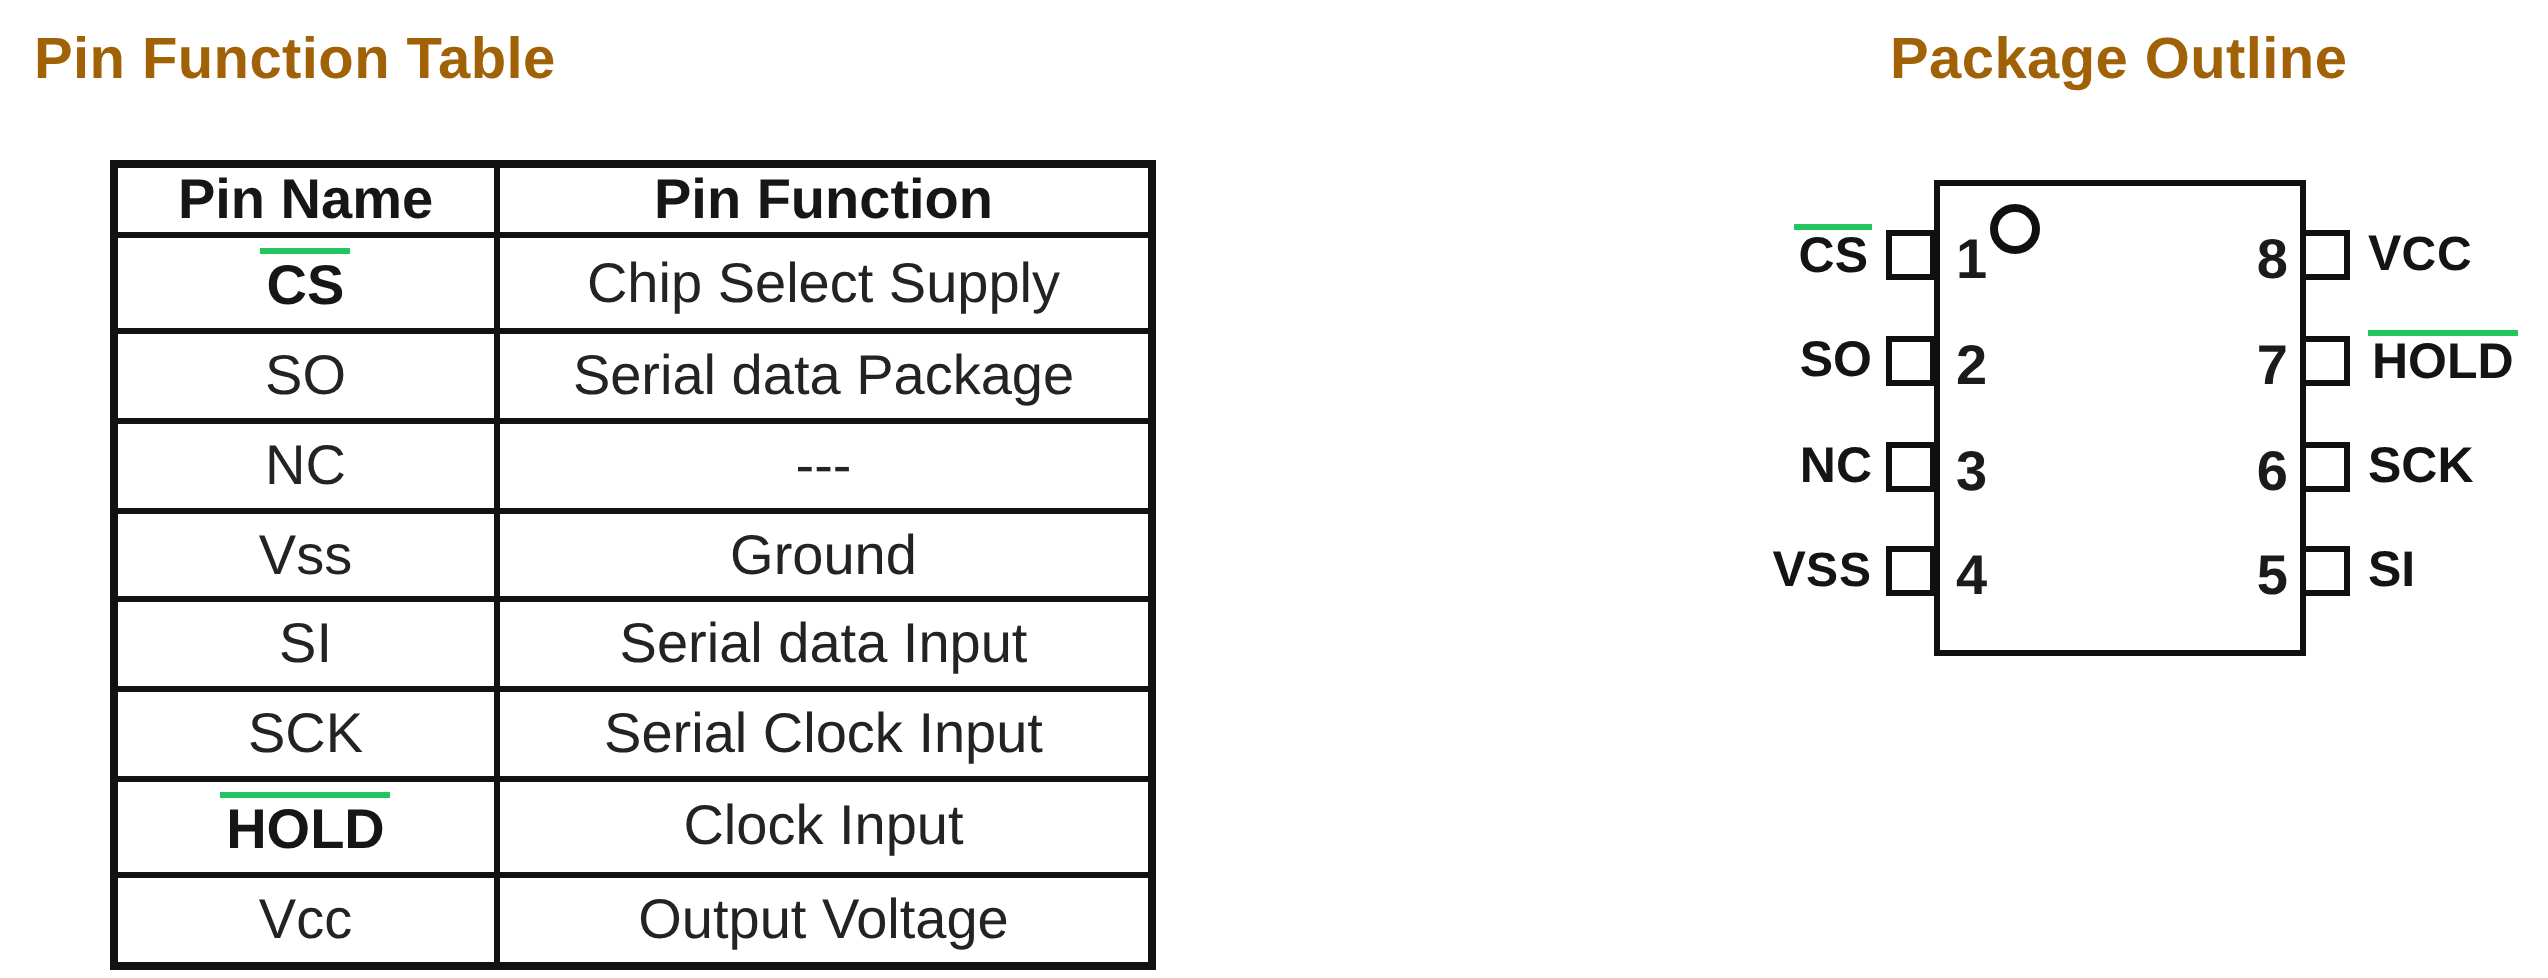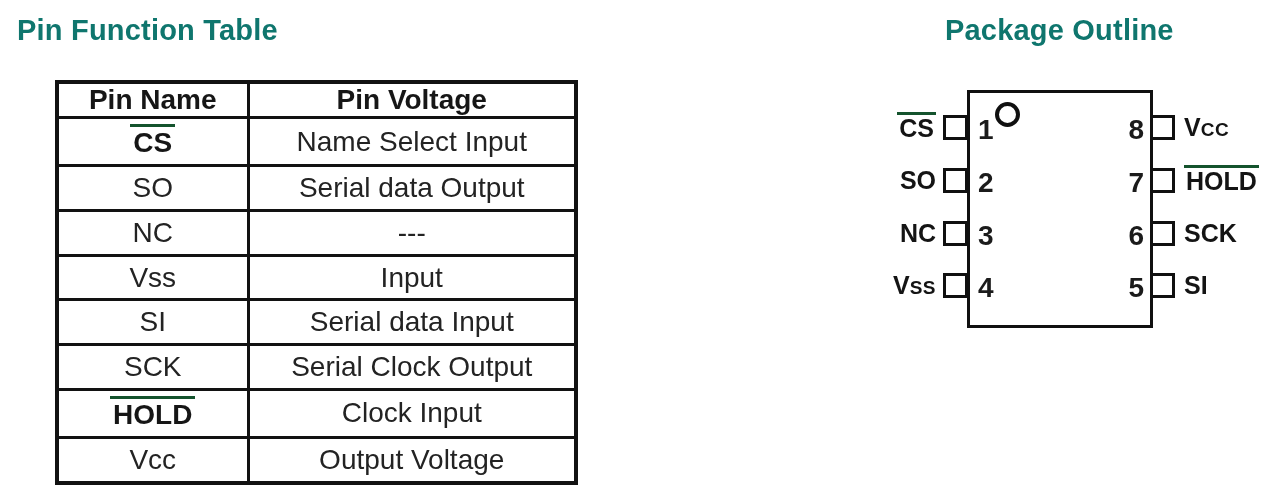--- a/index.html
+++ b/index.html
@@ -9,21 +9,21 @@
     height: 489px;
     background: #ffffff;
     font-family: "Liberation Sans", "DejaVu Sans", sans-serif;
     color: #1b1b1b;
     overflow: hidden;
   }
   .fig-title {
     position: absolute;
     font-size: 29px;
     font-weight: bold;
-    color: #0f766e;
+    color: #a16207;
     letter-spacing: 0.2px;
     white-space: nowrap;
   }
   #left-title  { left: 17px;  top: 14px; }
   #right-title { left: 945px; top: 14px; }
 
   
   #pintable {
     position: absolute;
     left: 55px; top: 80px;
@@ -39,21 +39,21 @@
     vertical-align: middle;
     padding: 0;
     font-size: 28px;
     color: #232323;
     overflow: hidden;
   }
   #pintable th { font-weight: bold; color: #161616; }
   .bold { font-weight: bold; color: #161616; }
   .ovl {
     display: inline-block;
-    border-top: 3px solid #14532d;
+    border-top: 3px solid #22c55e;
     padding: 1px 3px 0 3px;
     line-height: 1.05;
   }
 
   
   #pkg { position: absolute; inset: 0; }
   .pkg-body {
     position: absolute;
     left: 967px; top: 90px;
     width: 186px; height: 238px;
@@ -88,69 +88,69 @@
   }
   .pin-label {
     position: absolute;
     font-size: 25px;
     font-weight: bold;
     line-height: 31px;
     color: #141414;
     white-space: nowrap;
   }
   .pin-label .ovl { border-top-width: 3px; padding: 0 2px; }
-  .sc { font-size: 19px; letter-spacing: 0.5px; }
+  .sc { font-size: 24px; letter-spacing: 0.5px; }
 </style>
 </head>
 <body>
 
 <div id="canvas">
 
   <div class="fig-title" id="left-title">Pin Function Table</div>
 
   <table id="pintable">
     <colgroup>
       <col style="width:191px">
       <col style="width:328px">
     </colgroup>
     <thead>
       <tr>
         <th>Pin Name</th>
-        <th>Pin Voltage</th>
+        <th>Pin Function</th>
       </tr>
     </thead>
     <tbody id="table-body">
   <tr>
     <td><span class="nm ovl bold">CS</span></td>
-    <td class="fn">Name Select Input</td>
+    <td class="fn">Chip Select Supply</td>
   </tr>
 
   <tr>
     <td><span class="nm">SO</span></td>
-    <td class="fn">Serial data Output</td>
+    <td class="fn">Serial data Package</td>
   </tr>
 
   <tr>
     <td><span class="nm">NC</span></td>
     <td class="fn">---</td>
   </tr>
 
   <tr>
     <td><span class="nm">Vss</span></td>
-    <td class="fn">Input</td>
+    <td class="fn">Ground</td>
   </tr>
 
   <tr>
     <td><span class="nm">SI</span></td>
     <td class="fn">Serial data Input</td>
   </tr>
 
   <tr>
     <td><span class="nm">SCK</span></td>
-    <td class="fn">Serial Clock Output</td>
+    <td class="fn">Serial Clock Input</td>
   </tr>
 
   <tr>
     <td><span class="nm ovl bold">HOLD</span></td>
     <td class="fn">Clock Input</td>
   </tr>
 
   <tr>
     <td><span class="nm">Vcc</span></td>
     <td class="fn">Output Voltage</td>

